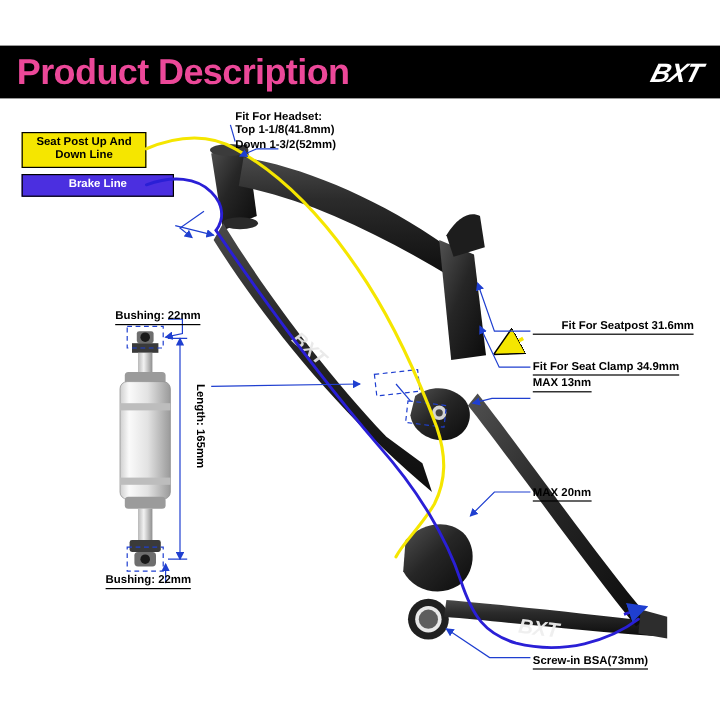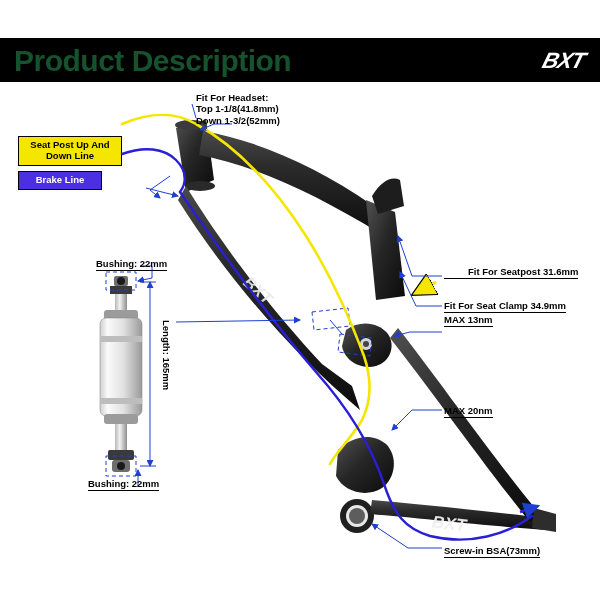--- a/index.html
+++ b/index.html
@@ -21,21 +21,21 @@
     left: 0;
     top: 38px;
     width: 600px;
     height: 44px;
     background: #000000;
   }
   #header-title {
     position: absolute;
     left: 14px;
     top: 44px;
-    color: #14532d;
+    color: #ec4899;
     font-size: 30px;
     font-weight: bold;
     letter-spacing: -0.5px;
     font-family: "Liberation Sans", sans-serif;
     white-space: nowrap;
     text-align: center;
   }
   #brand-logo {
     position: absolute;
     right: 16px;
@@ -57,33 +57,32 @@
     position: absolute;
     border: 1px solid #000000;
     font-size: 9.5px;
     font-weight: bold;
     color: #000000;
     text-align: center;
     line-height: 1.15;
     padding: 3px 4px;
     box-sizing: border-box;
     font-family: "Liberation Sans", sans-serif;
-    margin-top: 26px;
   }
   #legend-seatpost {
     left: 18px;
     top: 110px;
     width: 104px;
     height: 30px;
     background: #f5e600;
   }
   #legend-brake {
     left: 18px;
     top: 145px;
-    width: 84px;
+    width: 127px;
     height: 19px;
     background: #4b2fe0;
     color: #ffffff;
     border-color: #000000;
   }
 
   
   .label {
     position: absolute;
     font-size: 9.5px;

